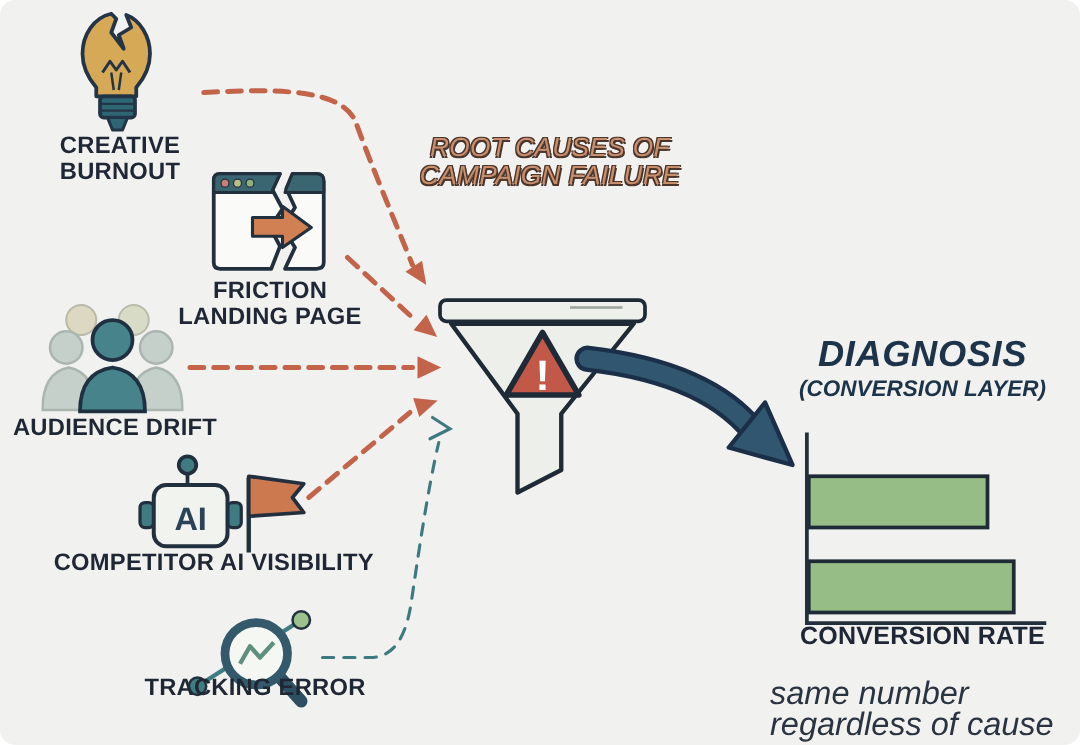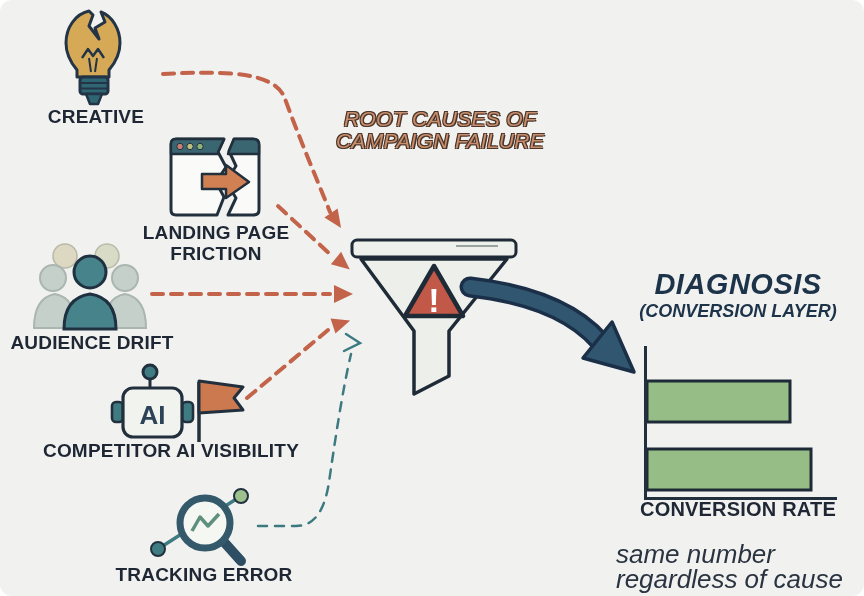--- a/index.html
+++ b/index.html
@@ -38,35 +38,36 @@
   <svg class="abs" style="left:52px;top:6px" width="84" height="104" viewBox="0 0 84 104">
     <path d="M37,5 C23,8 14,22 14,37 C14,49 19,57 25,64 L25,71 L57,71 L57,64 C63,57 68,49 68,37 C68,23 60,10 49,6 L53,16 L43,22 L47,33 L37,20 L41,9 Z" fill="#d5a955" stroke="#243447" stroke-width="3" stroke-linejoin="round"></path>
     <path d="M30,52 L36,43 L41,50 L46,43 L52,52" fill="none" stroke="#243447" stroke-width="2.4" stroke-linejoin="round"></path>
     <path d="M37,52 L39,66 M45,52 L43,66" fill="none" stroke="#243447" stroke-width="2"></path>
     <rect x="28" y="71" width="28" height="17" rx="3" fill="#2e6674" stroke="#243447" stroke-width="3"></rect>
     <path d="M28,77 L56,77 M28,82.5 L56,82.5" stroke="#243447" stroke-width="1.8"></path>
     <path d="M34,88 L50,88 L46,98 L38,98 Z" fill="#2e6674" stroke="#243447" stroke-width="2.5" stroke-linejoin="round"></path>
   </svg>
   <div class="abs label" style="left:16px;top:106px;width:160px">
     <div>CREATIVE</div>
+    <div>BURNOUT</div>
   </div>
 
   <svg class="abs" style="left:168px;top:136px" width="96" height="84" viewBox="0 0 96 84">
     <path d="M8,3 L56,3 L50,16 L58,31 L48,46 L56,61 L49,79 L8,79 Q3,79 3,74 L3,8 Q3,3 8,3 Z" fill="#fafbf8" stroke="#22303e" stroke-width="3" stroke-linejoin="round"></path>
     <path d="M66,3 L85,3 Q91,3 91,9 L91,74 Q91,79 85,79 L60,79 L68,62 L58,46 L68,30 L61,15 Z" fill="#fafbf8" stroke="#22303e" stroke-width="3" stroke-linejoin="round"></path>
     <path d="M8,3 L56,3 L50,16 L51,18 L3,18 L3,8 Q3,3 8,3 Z" fill="#3a6672" stroke="#22303e" stroke-width="2.4" stroke-linejoin="round"></path>
     <path d="M66,3 L85,3 Q91,3 91,9 L91,18 L60,18 L61,15 Z" fill="#3a6672" stroke="#22303e" stroke-width="2.4" stroke-linejoin="round"></path>
     <circle cx="12" cy="10.5" r="3.2" fill="#c97f72" stroke="#22303e" stroke-width="1"></circle>
     <circle cx="22" cy="10.5" r="3.2" fill="#bcc07e" stroke="#22303e" stroke-width="1"></circle>
     <circle cx="32" cy="10.5" r="3.2" fill="#8fb277" stroke="#22303e" stroke-width="1"></circle>
     <polygon points="34,38 58,38 58,29 81,46 58,62 58,53 34,53" fill="#d08052" stroke="#22303e" stroke-width="2.5" stroke-linejoin="round"></polygon>
   </svg>
   <div class="abs label" style="left:136px;top:222px;width:160px">
+    <div>FRICTION</div>
     <div>LANDING PAGE</div>
-    <div>FRICTION</div>
   </div>
 
   <svg class="abs" style="left:33px;top:236px" width="114" height="96" viewBox="0 0 114 96">
     <circle cx="32" cy="20" r="12" fill="#dcd8c2" stroke="#b9b9a8" stroke-width="1.6"></circle>
     <circle cx="74" cy="20" r="12" fill="#d8dbc6" stroke="#b9bca9" stroke-width="1.6"></circle>
     <circle cx="20" cy="42" r="13" fill="#c6d0ca" stroke="#aab6af" stroke-width="2"></circle>
     <circle cx="92" cy="42" r="13" fill="#c6d0ca" stroke="#aab6af" stroke-width="2"></circle>
     <path d="M1,92 Q1,62 22,58 Q43,62 43,92 Z" fill="#c6d0ca" stroke="#aab6af" stroke-width="2"></path>
     <path d="M71,92 Q71,62 92,58 Q113,62 113,92 Z" fill="#c6d0ca" stroke="#aab6af" stroke-width="2"></path>
     <circle cx="57" cy="36" r="16" fill="#46838a" stroke="#1f3140" stroke-width="3"></circle>
@@ -91,21 +92,21 @@
   </div>
 
   <svg class="abs" style="left:148px;top:480px" width="110" height="88" viewBox="0 0 110 88">
     <line x1="10" y1="69" x2="93" y2="16" stroke="#3f7c82" stroke-width="3.5"></line>
     <circle cx="10" cy="69" r="7" fill="#3f7c82" stroke="#22303e" stroke-width="2"></circle>
     <circle cx="93" cy="16" r="7" fill="#9cc18d" stroke="#22303e" stroke-width="2"></circle>
     <line x1="76" y1="62" x2="93" y2="81" stroke="#2e4f63" stroke-width="10" stroke-linecap="round"></line>
     <circle cx="57" cy="43" r="25" fill="#f5f7f3" stroke="#34596b" stroke-width="7"></circle>
     <path d="M44,51 L52,37 L60,46 L71,34" fill="none" stroke="#5f8f7e" stroke-width="3.5" stroke-linejoin="round"></path>
   </svg>
-  <div class="abs label" style="left:104px;top:564px;width:200px">
+  <div class="abs label" style="left:104px;top:540px;width:200px">
     <div>TRACKING ERROR</div>
   </div>
 
   <div class="abs root-title" style="left:320px;top:108px;width:240px">
     <div>ROOT CAUSES OF</div>
     <div>CAMPAIGN FAILURE</div>
   </div>
 
   <svg class="abs" style="left:348px;top:236px" width="175" height="168" viewBox="0 0 175 168">
     <rect x="4" y="4" width="164" height="17" rx="5" fill="#eef0ec" stroke="#1e2b36" stroke-width="3"></rect>

